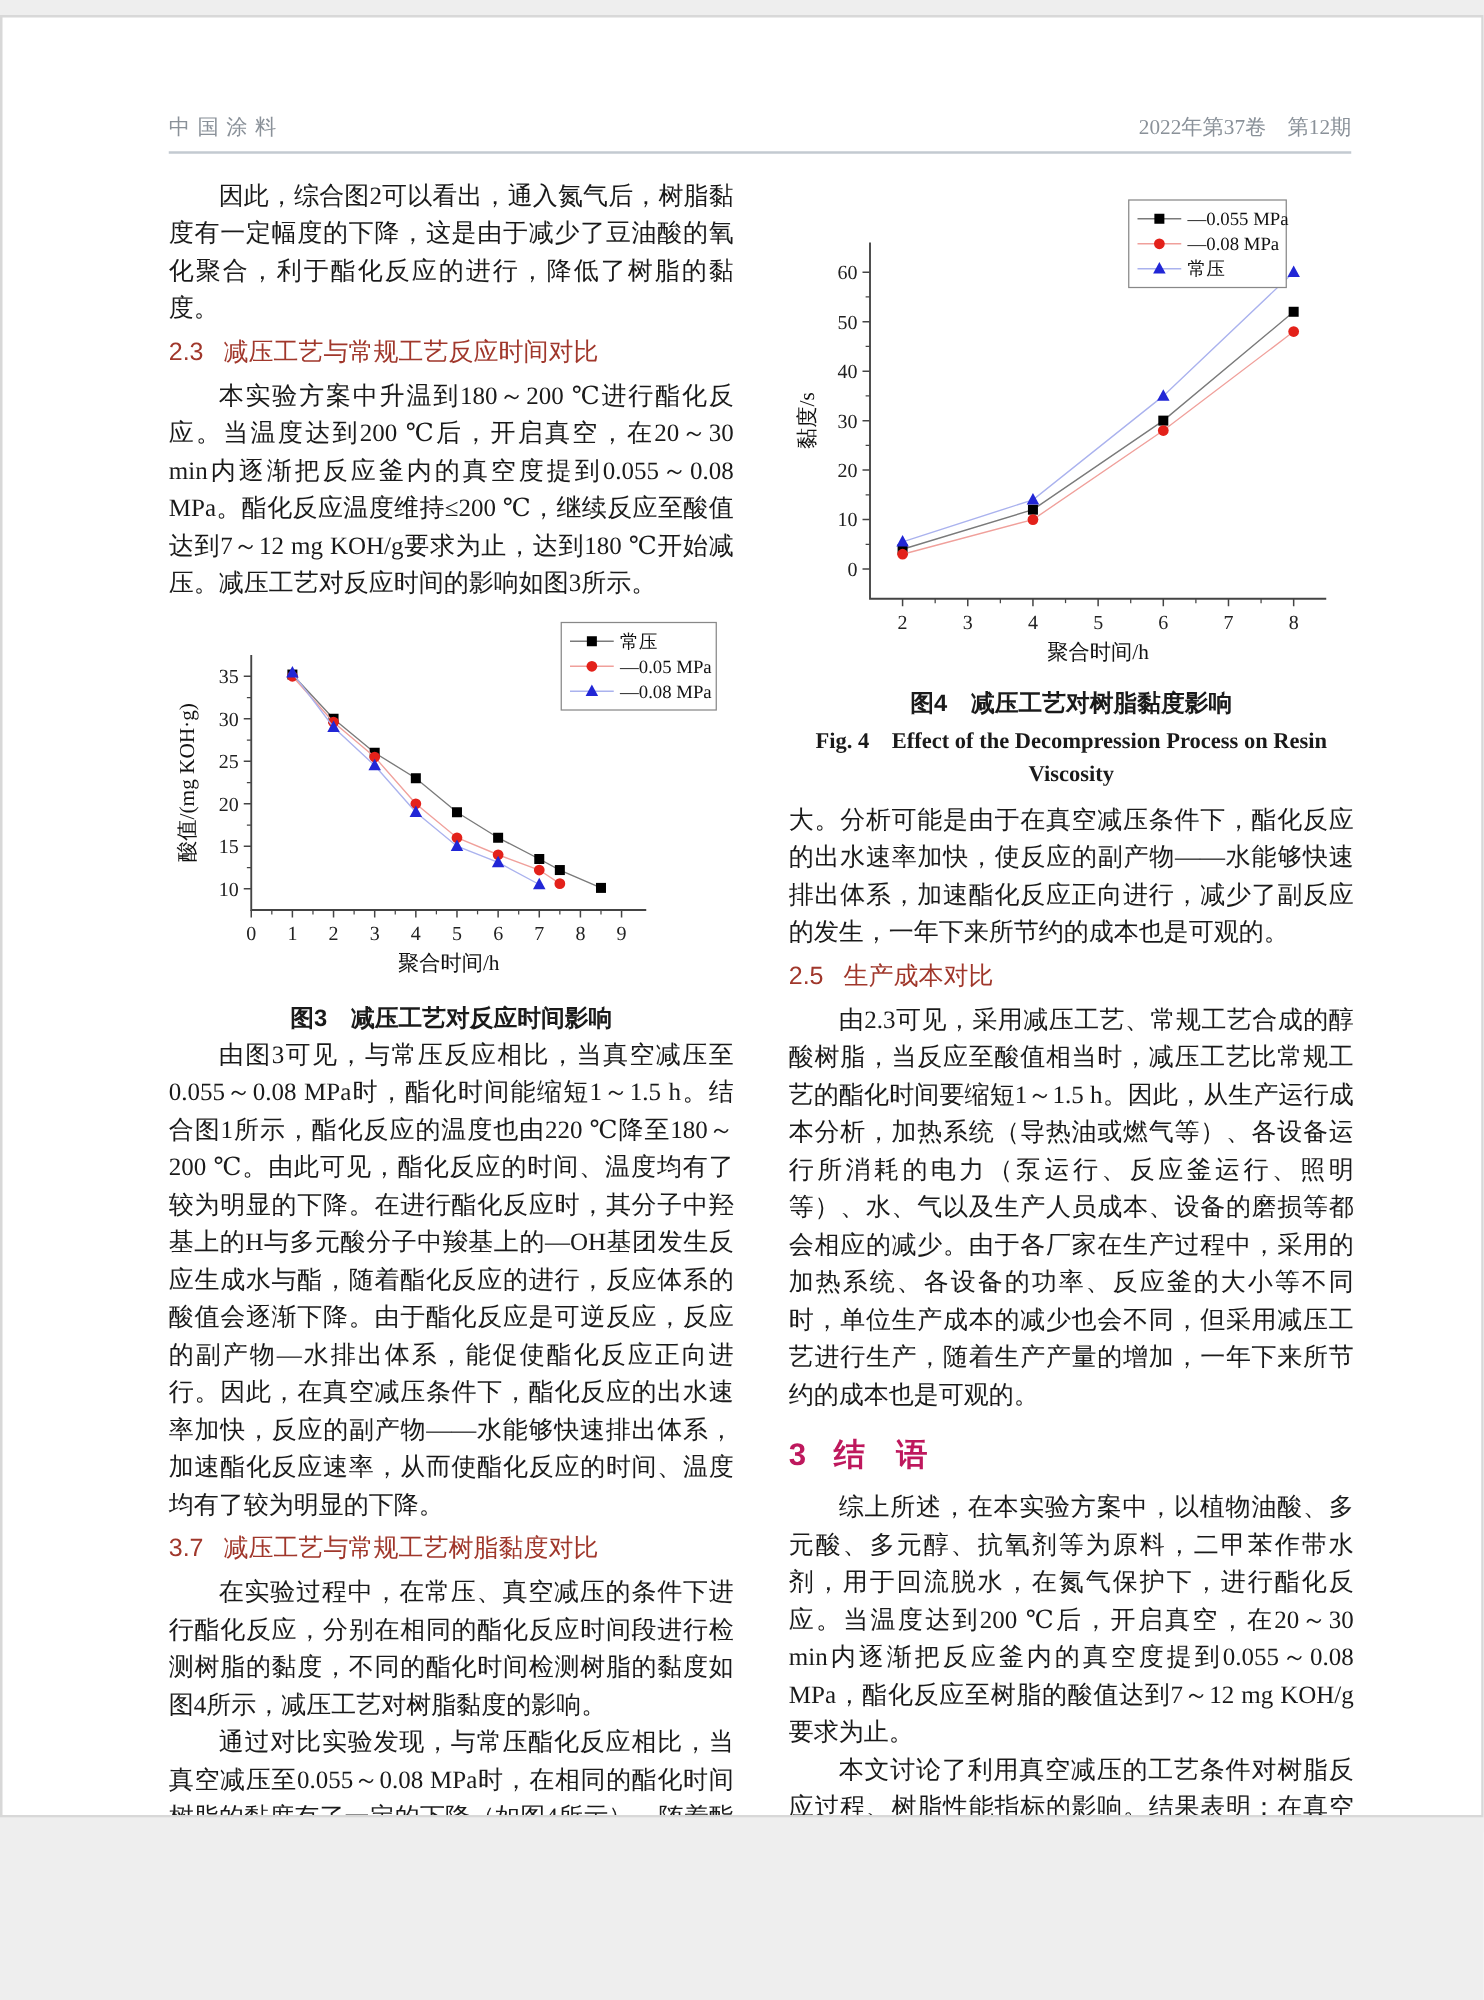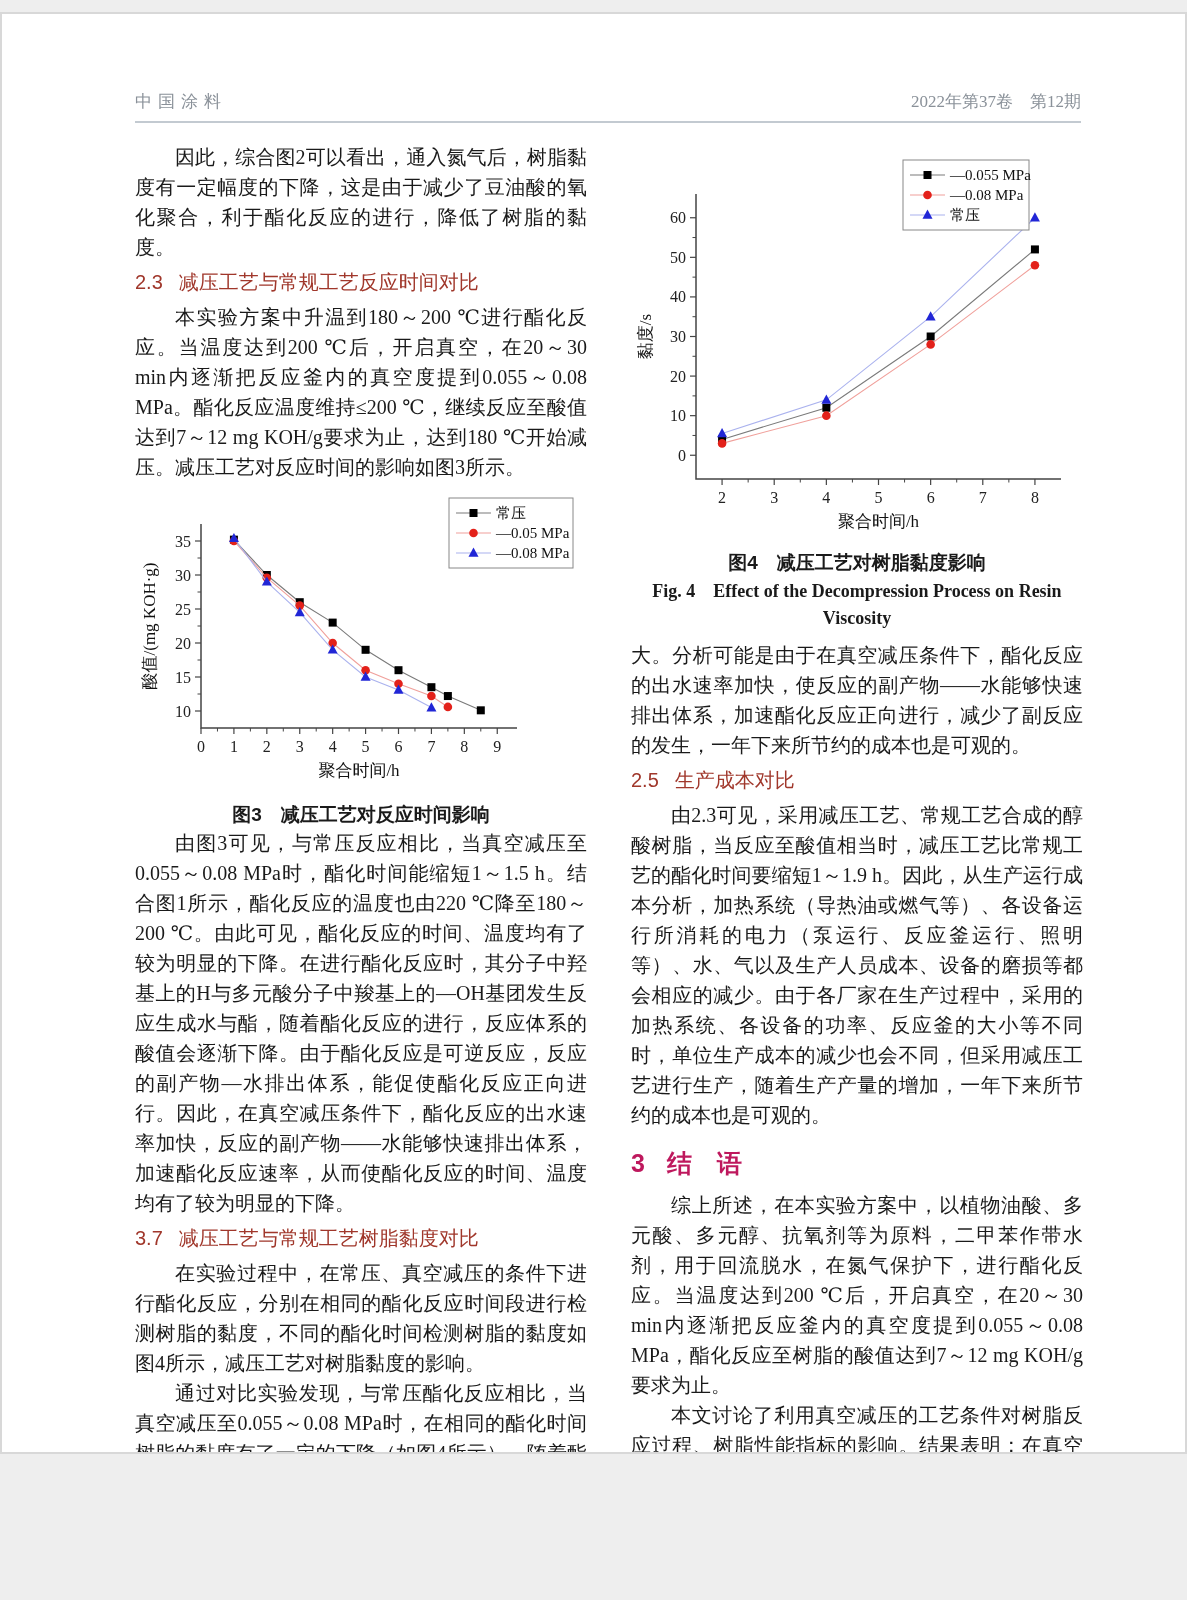--- a/index.html
+++ b/index.html
@@ -236,21 +236,21 @@
             <line x1="279" y1="67" x2="314" y2="67" stroke="#aab2ee" stroke-width="1.1"></line>
             <path d="M 296.5,61.6 L 301.5,70.8 L 291.5,70.8 Z" fill="#2126d6"></path>
             <text x="319" y="72" font-size="15" fill="#111">常压</text>
             <text x="247.5" y="379" text-anchor="middle" font-size="17" fill="#111">聚合时间/h</text>
             <text transform="rotate(-90)" x="-188.5" y="20" text-anchor="middle" font-size="17" fill="#111">黏度/s</text>
           </svg></div>
       <div class="cap-cn">图4　减压工艺对树脂黏度影响</div>
       <div class="cap-en">Fig. 4　Effect of the Decompression Process on Resin Viscosity</div>
       <p class="body">大。分析可能是由于在真空减压条件下，酯化反应的出水速率加快，使反应的副产物——水能够快速排出体系，加速酯化反应正向进行，减少了副反应的发生，一年下来所节约的成本也是可观的。</p>
       <h4 class="sec"><span class="num">2.5</span><span>生产成本对比</span></h4>
-      <p class="body indent">由2.3可见，采用减压工艺、常规工艺合成的醇酸树脂，当反应至酸值相当时，减压工艺比常规工艺的酯化时间要缩短1～1.9 h。因此，从生产运行成本分析，加热系统（导热油或燃气等）、各设备运行所消耗的电力（泵运行、反应釜运行、照明等）、水、气以及生产人员成本、设备的磨损等都会相应的减少。由于各厂家在生产过程中，采用的加热系统、各设备的功率、反应釜的大小等不同时，单位生产成本的减少也会不同，但采用减压工艺进行生产，随着生产产量的增加，一年下来所节约的成本也是可观的。</p>
+      <p class="body indent">由2.3可见，采用减压工艺、常规工艺合成的醇酸树脂，当反应至酸值相当时，减压工艺比常规工艺的酯化时间要缩短1～1.5 h。因此，从生产运行成本分析，加热系统（导热油或燃气等）、各设备运行所消耗的电力（泵运行、反应釜运行、照明等）、水、气以及生产人员成本、设备的磨损等都会相应的减少。由于各厂家在生产过程中，采用的加热系统、各设备的功率、反应釜的大小等不同时，单位生产成本的减少也会不同，但采用减压工艺进行生产，随着生产产量的增加，一年下来所节约的成本也是可观的。</p>
       <h3 class="sec3"><span class="num">3</span><span>结　语</span></h3>
       <p class="body indent">综上所述，在本实验方案中，以植物油酸、多元酸、多元醇、抗氧剂等为原料，二甲苯作带水剂，用于回流脱水，在氮气保护下，进行酯化反应。当温度达到200 ℃后，开启真空，在20～30 min内逐渐把反应釜内的真空度提到0.055～0.08 MPa，酯化反应至树脂的酸值达到7～12 mg KOH/g要求为止。</p>
       <p class="body indent">本文讨论了利用真空减压的工艺条件对树脂反应过程、树脂性能指标的影响。结果表明：在真空减压条件下，可以有效降低酯化反应温度，增加反应安全系数。同时，可以加速酯化反应向生成物方向进行，这样可以显著缩短树脂的酯化反应周期，提高生产率。</p>
       <p class="turn">（下转第22页）</p>
     </div>
 
   </div>
 
   <div class="footer">
     <div class="pageno">16</div>

